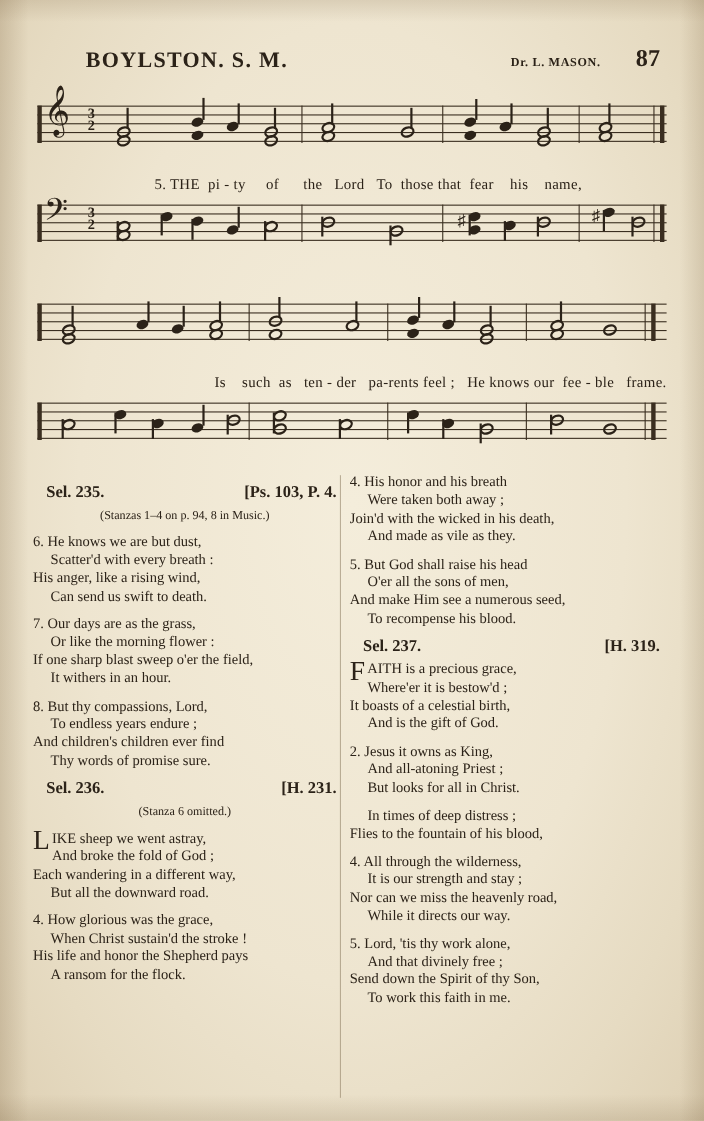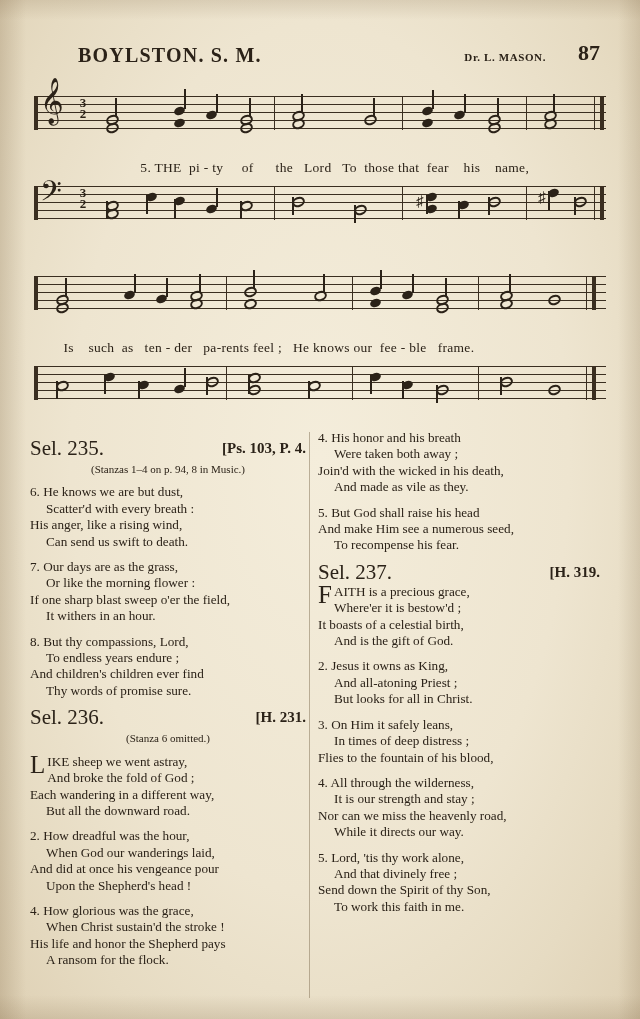--- a/index.html
+++ b/index.html
@@ -73,21 +73,21 @@
 
   
   .col{position:absolute;top:430px;font-size:13.2px;line-height:16.4px;}
   .col.left{left:30px;width:276px;}
   .col.right{left:318px;width:282px;}
   .divider{
     position:absolute;left:309px;top:432px;width:1px;height:566px;background:#8a7a5f;opacity:.55;
   }
 
   .selrow{position:relative;height:20px;margin-top:2px;}
-  .sel{position:absolute;left:0;top:0;font-size:21px;font-weight:normal;}
+  .sel{position:absolute;left:12px;top:0;font-size:15px;font-weight:bold;}
   .ref{position:absolute;right:0;top:0;font-size:15px;font-weight:bold;}
   .note-line{text-align:center;font-size:11px;margin:1px 0 7px 0;}
   .stanza{margin:0 0 9px 0;}
   .ln1{text-indent:0;}
   .indent{padding-left:16px;}
   .dropcap{
     float:left;font-size:25px;line-height:19px;font-weight:normal;margin:1px 2px 0 0;
   }
   .sel-head{margin-top:10px;}
   .clearfix:after{content:"";display:block;clear:both;}
@@ -249,21 +249,21 @@
       <div class="nh open" style="left:402px;top:37px;"></div>
       <div class="bar" style="left:444px;top:10px;height:34px;"></div>
 
       <div class="nh open" style="left:466px;top:25px;"></div>
         <div class="stem" style="left:475px;top:8px;height:19px;"></div>
       <div class="nh open" style="left:466px;top:33px;"></div>
       <div class="nh open" style="left:514px;top:29px;"></div>
       <div class="endbar thin" style="left:552px;top:10px;height:34px;"></div>
       <div class="endbar" style="left:558px;top:10px;height:34px;"></div>
 
-      <div class="lyric" style="top:58px;text-align:left;">
+      <div class="lyric" style="top:58px;text-align:right;">
         <span>Is    such  as   ten - der   pa-rents feel ;   He knows our  fee - ble   frame.</span>
       </div>
 
       <div class="staff" style="top:100px;">
         <div class="ln"></div>
           <div class="ln"></div>
           <div class="ln"></div>
           <div class="ln"></div>
           <div class="ln"></div>
       </div>
@@ -336,62 +336,56 @@
       </div>
       <div class="note-line">(Stanza 6 omitted.)</div>
       <div class="stanza clearfix">
         <span class="dropcap">L</span>
         <div class="ln1">IKE sheep we went astray,</div>
         <div class="indent">And broke the fold of God ;</div>
         <div class="ln1">Each wandering in a different way,</div>
         <div class="indent">But all the downward road.</div>
       </div>
       <div class="stanza clearfix">
-        <div class="ln1">2. How dreadful was the hour,</div>
-        <div class="indent">When God our wanderings laid,</div>
-        <div class="ln1">And did at once his vengeance pour</div>
-        <div class="indent">Upon the Shepherd's head !</div>
-      </div>
-      <div class="stanza clearfix">
         <div class="ln1">4. How glorious was the grace,</div>
         <div class="indent">When Christ sustain'd the stroke !</div>
         <div class="ln1">His life and honor the Shepherd pays</div>
         <div class="indent">A ransom for the flock.</div>
       </div>
     </div>
   <div class="col right">
       <div class="stanza clearfix">
         <div class="ln1">4. His honor and his breath</div>
         <div class="indent">Were taken both away ;</div>
         <div class="ln1">Join'd with the wicked in his death,</div>
         <div class="indent">And made as vile as they.</div>
       </div>
       <div class="stanza clearfix">
         <div class="ln1">5. But God shall raise his head</div>
+        <div class="indent">O'er all the sons of men,</div>
         <div class="ln1">And make Him see a numerous seed,</div>
-        <div class="indent">To recompense his fear.</div>
+        <div class="indent">To recompense his blood.</div>
       </div>
       <div class="selrow sel-head">
         <span class="sel">Sel. 237.</span>
         <span class="ref">[H. 319.</span>
       </div>
       <div class="stanza clearfix">
         <span class="dropcap">F</span>
         <div class="ln1">AITH is a precious grace,</div>
         <div class="indent">Where'er it is bestow'd ;</div>
         <div class="ln1">It boasts of a celestial birth,</div>
         <div class="indent">And is the gift of God.</div>
       </div>
       <div class="stanza clearfix">
         <div class="ln1">2. Jesus it owns as King,</div>
         <div class="indent">And all-atoning Priest ;</div>
         <div class="indent">But looks for all in Christ.</div>
       </div>
       <div class="stanza clearfix">
-        <div class="ln1">3. On Him it safely leans,</div>
         <div class="indent">In times of deep distress ;</div>
         <div class="ln1">Flies to the fountain of his blood,</div>
       </div>
       <div class="stanza clearfix">
         <div class="ln1">4. All through the wilderness,</div>
         <div class="indent">It is our strength and stay ;</div>
         <div class="ln1">Nor can we miss the heavenly road,</div>
         <div class="indent">While it directs our way.</div>
       </div>
       <div class="stanza clearfix">

